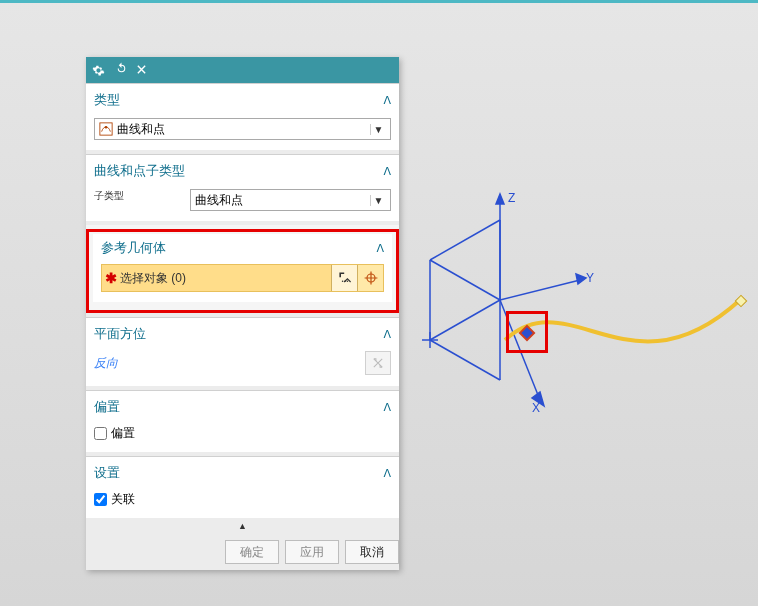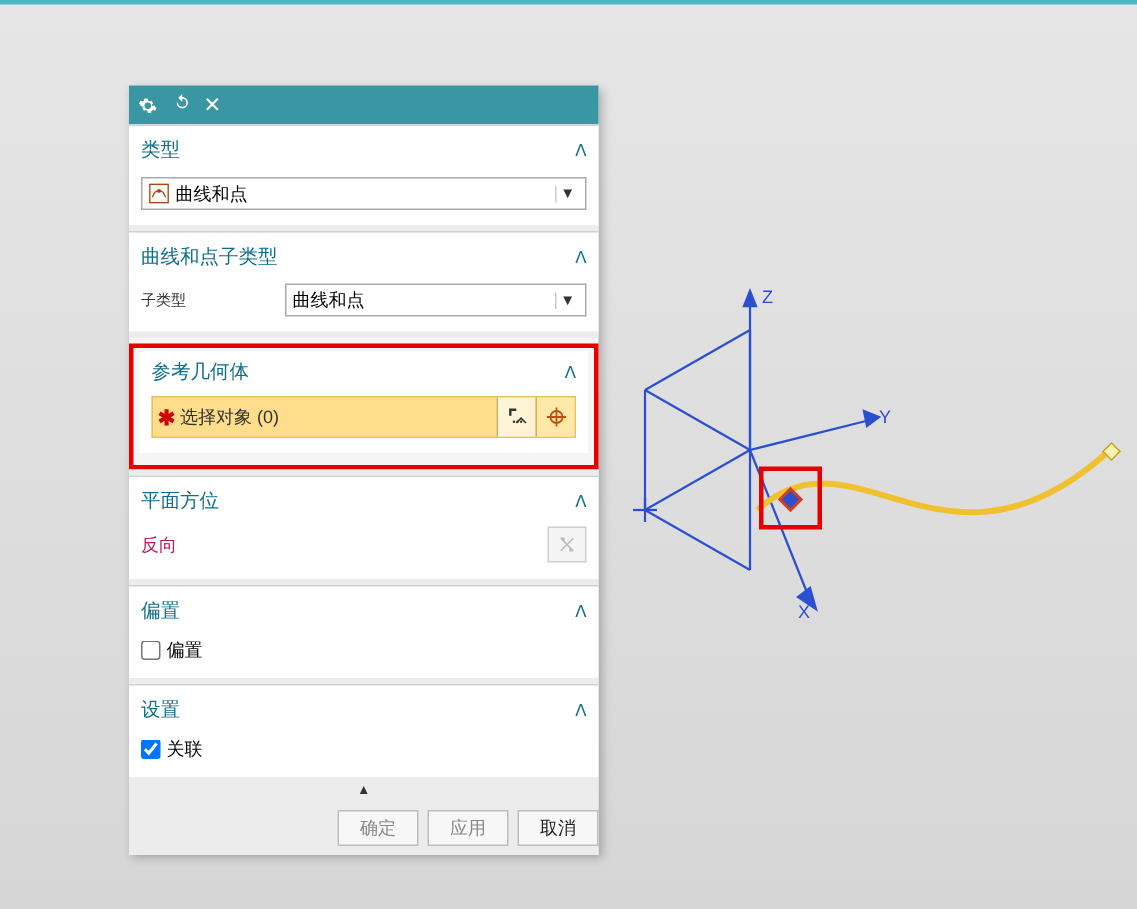--- a/index.html
+++ b/index.html
@@ -8,35 +8,35 @@
   .dialog { position: absolute; left: 86px; top: 57px; width: 313px; background: #f5f5f5; box-shadow: 2px 2px 6px rgba(0,0,0,0.25); }
   .dialog-header { background: #3a96a3; color: #fff; height: 26px; display: flex; align-items: center; padding: 0 6px; font-size: 13px; }
   .dialog-header .gear { margin-right: 6px; display: inline-flex; }
   .dialog-header .title { flex: 1; }
   .dialog-header .hbtn { width: 20px; text-align: center; cursor: pointer; }
   .section { border-top: 1px solid #d0d0d0; padding: 4px 8px 10px 8px; background: #fff; }
   .section-gap { height: 4px; background: #ececec; }
   .sec-head { display: flex; align-items: center; height: 24px; color: #0f6e8c; font-size: 13px; cursor: pointer; }
   .sec-head .label { flex: 1; }
   .sec-head .caret { color: #0f6e8c; font-size: 11px; }
-  .field-row { display: flex; align-items: center; margin-top: 6px; gap: 6px; }
+  .field-row { display: flex; align-items: flex-start; margin-top: 6px; gap: 6px; }
   .field-row .flabel { font-size: 10px; color: #333; flex: 0 0 90px; }
   .select { flex: 1; height: 22px; border: 1px solid #a9a9a9; background: #fff; display: flex; align-items: center; padding: 0 4px; font-size: 12px; position: relative; }
   .select .sicon { width: 14px; height: 14px; margin-right: 4px; display: inline-flex; align-items: center; justify-content: center; }
   .select .sval { flex: 1; }
   .select .sarrow { width: 16px; text-align: center; color: #333; font-size: 10px; border-left: 1px solid #ccc; }
   .highlight-border { border: 3px solid #e60000; padding: 2px 4px 8px 4px; margin-top: 4px; }
   .hl-inner { background: #fff; }
   .sel-row { background: #ffdd8a; height: 28px; display: flex; align-items: center; margin-top: 4px; border: 1px solid #e8c05c; }
   .sel-row .star { color: #d40000; font-size: 14px; width: 18px; text-align: center; font-weight: bold; }
   .sel-row .stext { flex: 1; font-size: 12px; color: #333; }
   .sel-row .sbtn { width: 26px; height: 26px; border-left: 1px solid #d0b060; display: flex; align-items: center; justify-content: center; background: #fff4d6; cursor: pointer; }
   .sel-row .sbtn.last { background: #ffe9a8; }
   .disabled-row { display: flex; align-items: center; margin-top: 4px; height: 26px; }
-  .disabled-row .dlabel { flex: 1; font-size: 12px; color: #be185d; }
+  .disabled-row .dlabel { flex: 1; font-size: 12px; color: #3b82f6; font-style: italic; }
   .disabled-row .dbtn { width: 26px; height: 24px; border: 1px solid #d0d0d0; background: #f4f4f4; display: flex; align-items: center; justify-content: center; color: #aaa; font-size: 12px; }
   .chk-row { display: flex; align-items: center; margin-top: 6px; font-size: 12px; gap: 4px; }
   .chk-row input { width: 13px; height: 13px; }
   .collapse-bar { height: 16px; background: #ececec; display: flex; align-items: center; justify-content: center; cursor: pointer; }
   .collapse-bar .tri { font-size: 9px; color: #333; }
   .button-row { height: 36px; display: flex; align-items: center; justify-content: flex-end; padding: 0 0; gap: 6px; background: #ececec; }
   .btn { min-width: 54px; height: 24px; border: 1px solid #bdbdbd; background: #f7f7f7; font-size: 12px; color: #888; display: flex; align-items: center; justify-content: center; cursor: default; }
   .btn.enabled { color: #222; cursor: pointer; }
   
   .viewport { position: absolute; left: 400px; top: 200px; width: 360px; height: 250px; }

